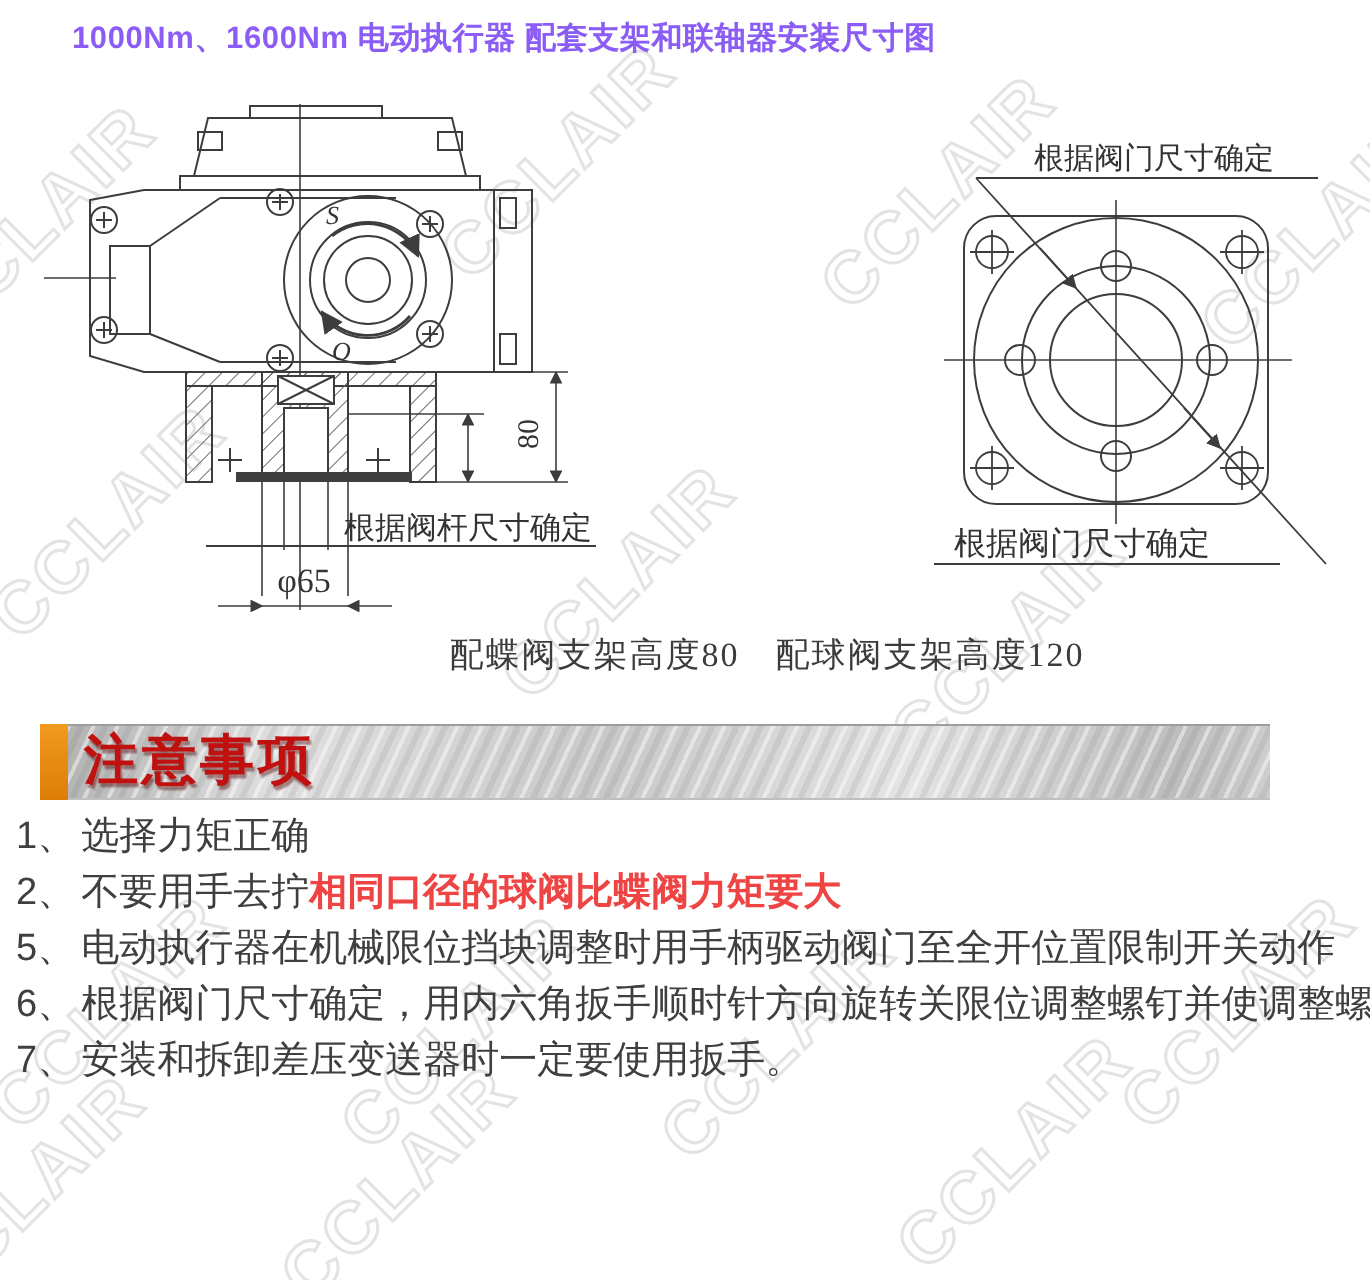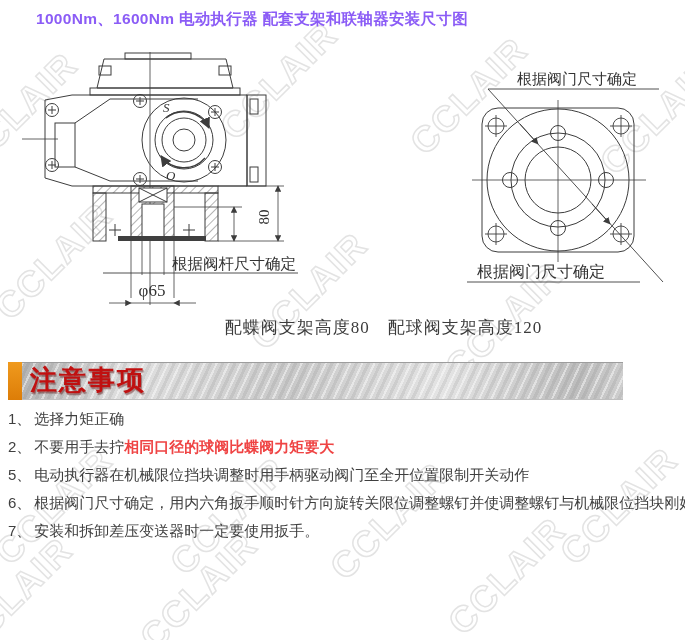--- a/index.html
+++ b/index.html
@@ -22,21 +22,21 @@
   
   svg.drw{position:absolute;z-index:1;}
   #drw-left{left:18px;top:48px;}
   #drw-right{left:445px;top:58px;}
   .caption{
     position:absolute;z-index:1;left:0;top:316px;width:100%;text-align:center;
     font-family:"Liberation Serif",serif;font-size:17px;color:#3c3c3c;letter-spacing:1px;padding-left:41px;
   }
   
   .band{
-    position:absolute;z-index:2;left:0;top:362px;width:623px;height:38px;
+    position:absolute;z-index:2;left:12px;top:362px;width:623px;height:38px;
   }
   .band .bar{
     position:absolute;left:8px;top:0;width:14px;height:38px;
     background:linear-gradient(180deg,#f09a1e,#dd7d07);
   }
   .band .metal{
     position:absolute;left:22px;top:0;right:0;height:38px;
     background:
       repeating-linear-gradient(115deg,rgba(255,255,255,.45) 0 2px,rgba(255,255,255,0) 2px 5px,rgba(100,100,100,.12) 5px 8px,rgba(255,255,255,0) 8px 11px),
       linear-gradient(100deg,#b3b3b3,#e0e0e0 18%,#c9c9c9 45%,#e4e4e4 70%,#bdbdbd 92%,#cfcfcf);
@@ -44,21 +44,21 @@
   }
   .band .hd{
     position:absolute;left:30px;top:0;height:38px;line-height:37px;
     font-size:27px;font-weight:bold;letter-spacing:2px;color:#c01010;
     text-shadow:1px 2px 1px rgba(80,0,0,.45);
   }
   
   .notes{
     position:absolute;z-index:1;left:8px;top:404px;right:4px;
     margin:0;padding:6px 0 0 0;list-style:none;
-    font-size:15px;line-height:18px;color:#3f3f3f;
+    font-size:19px;line-height:18px;color:#3f3f3f;
   }
   .notes li{margin:0 0 10px 0;white-space:nowrap;}
   .notes li.gap{margin-top:4px;}
   .notes .num{margin-right:3px;}
   .notes .b{font-weight:bold;color:#ef4444;}
   .notes .cont{margin-left:-6px;margin-top:15px;white-space:nowrap;}
 </style>
 </head>
 <body>
 

